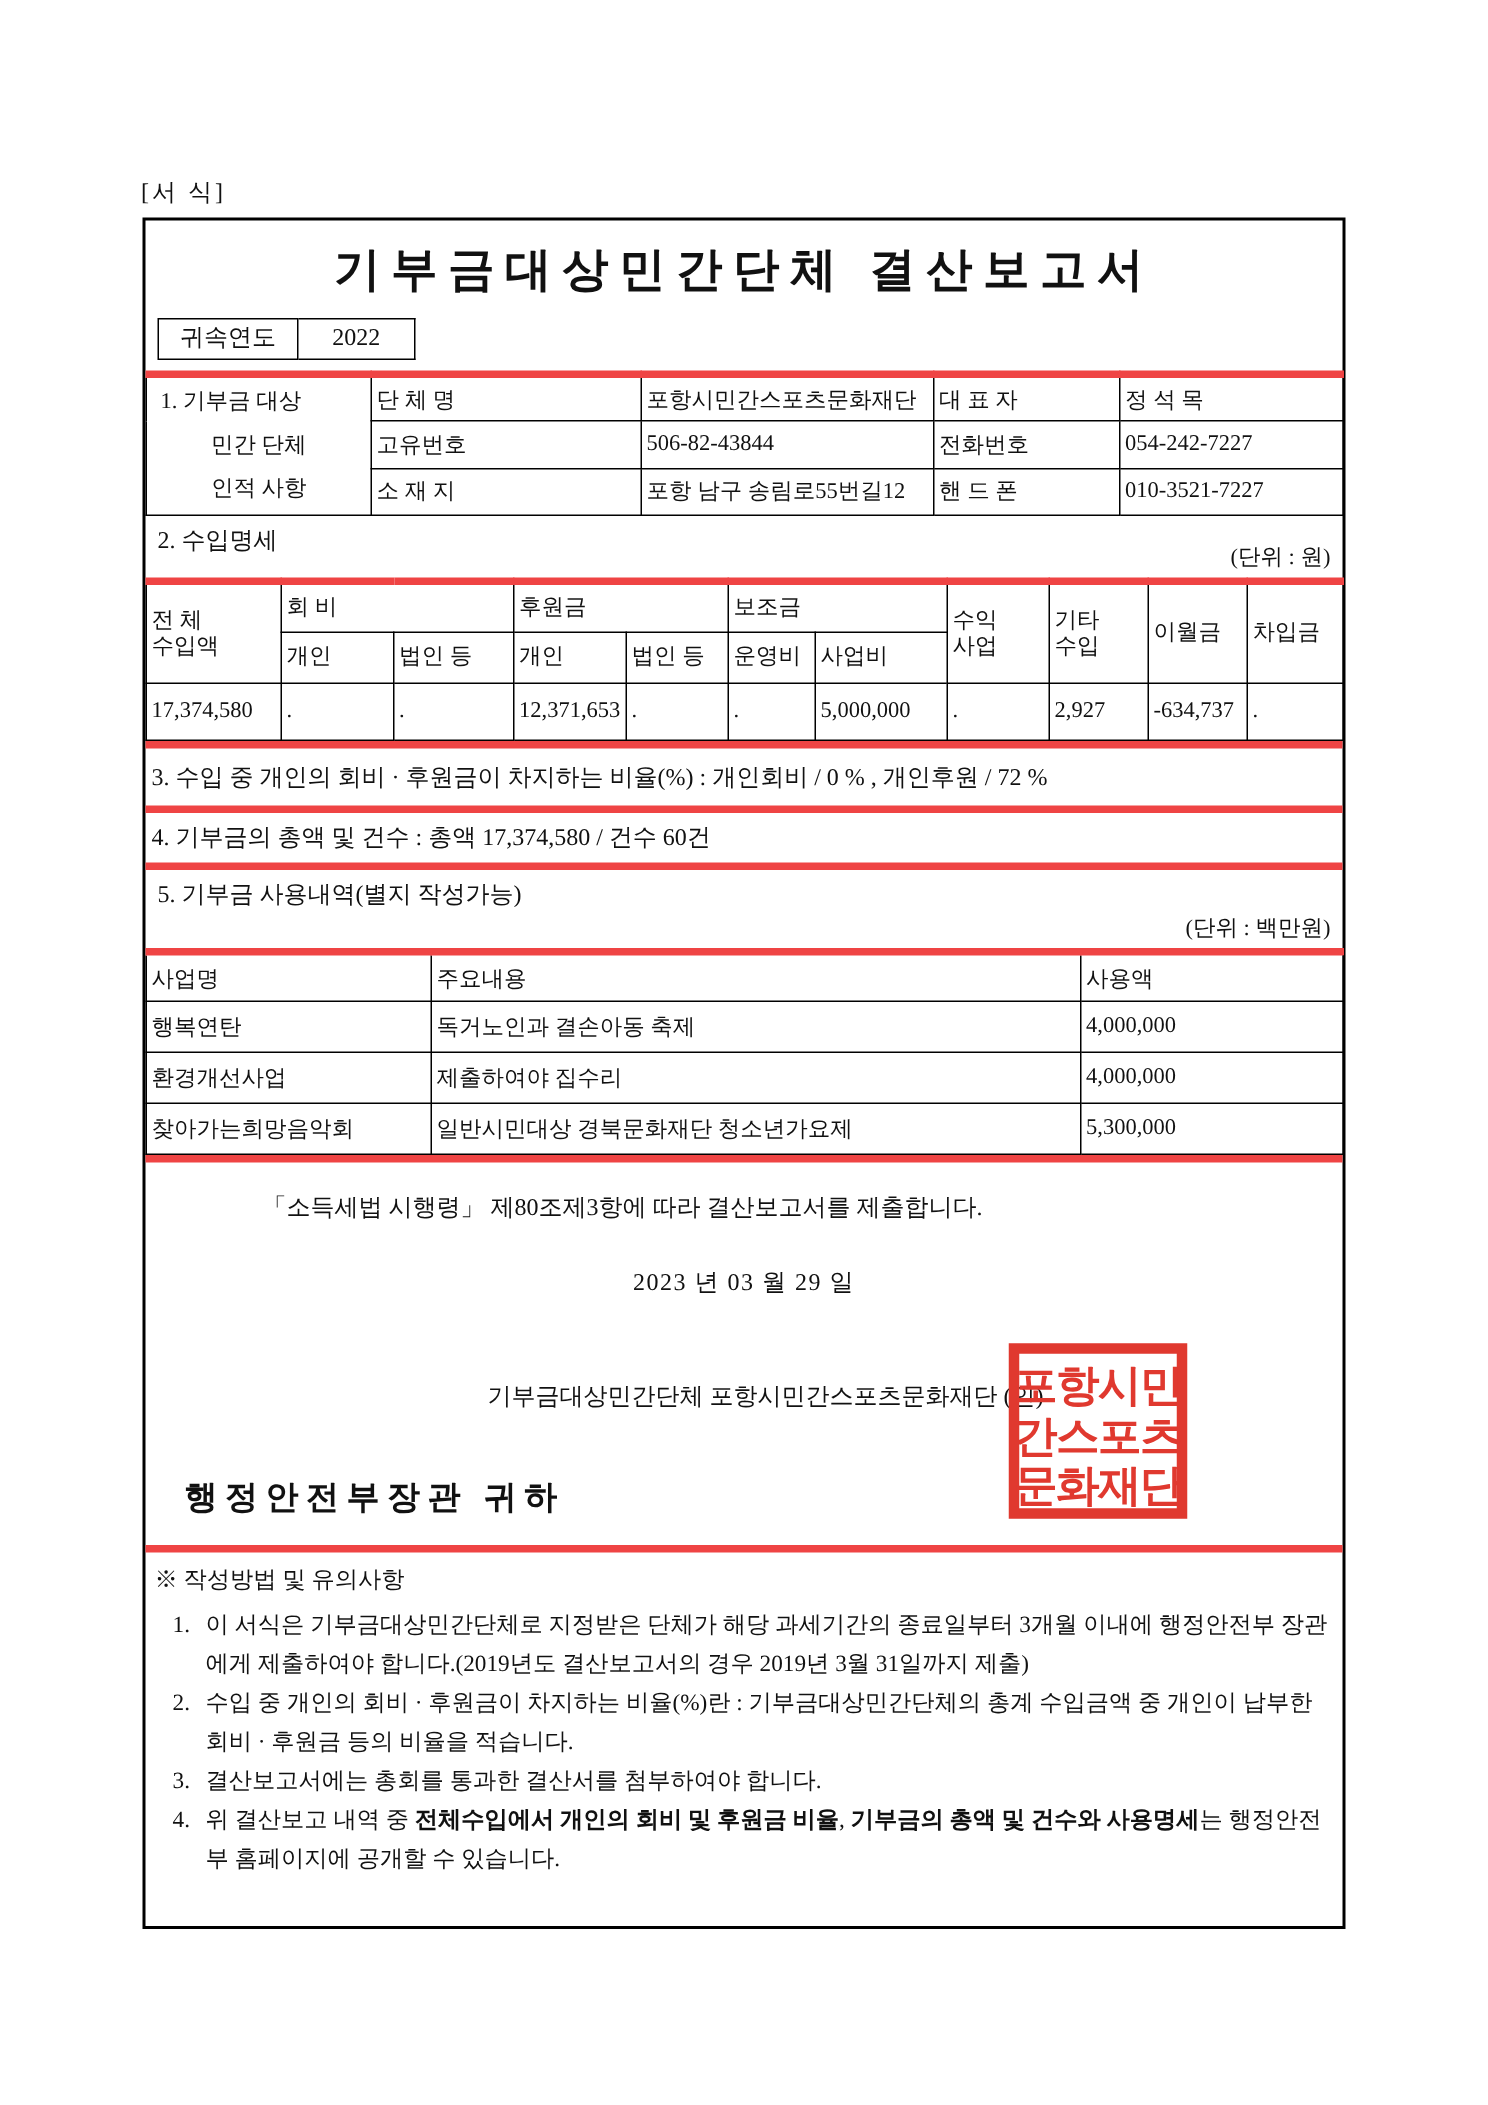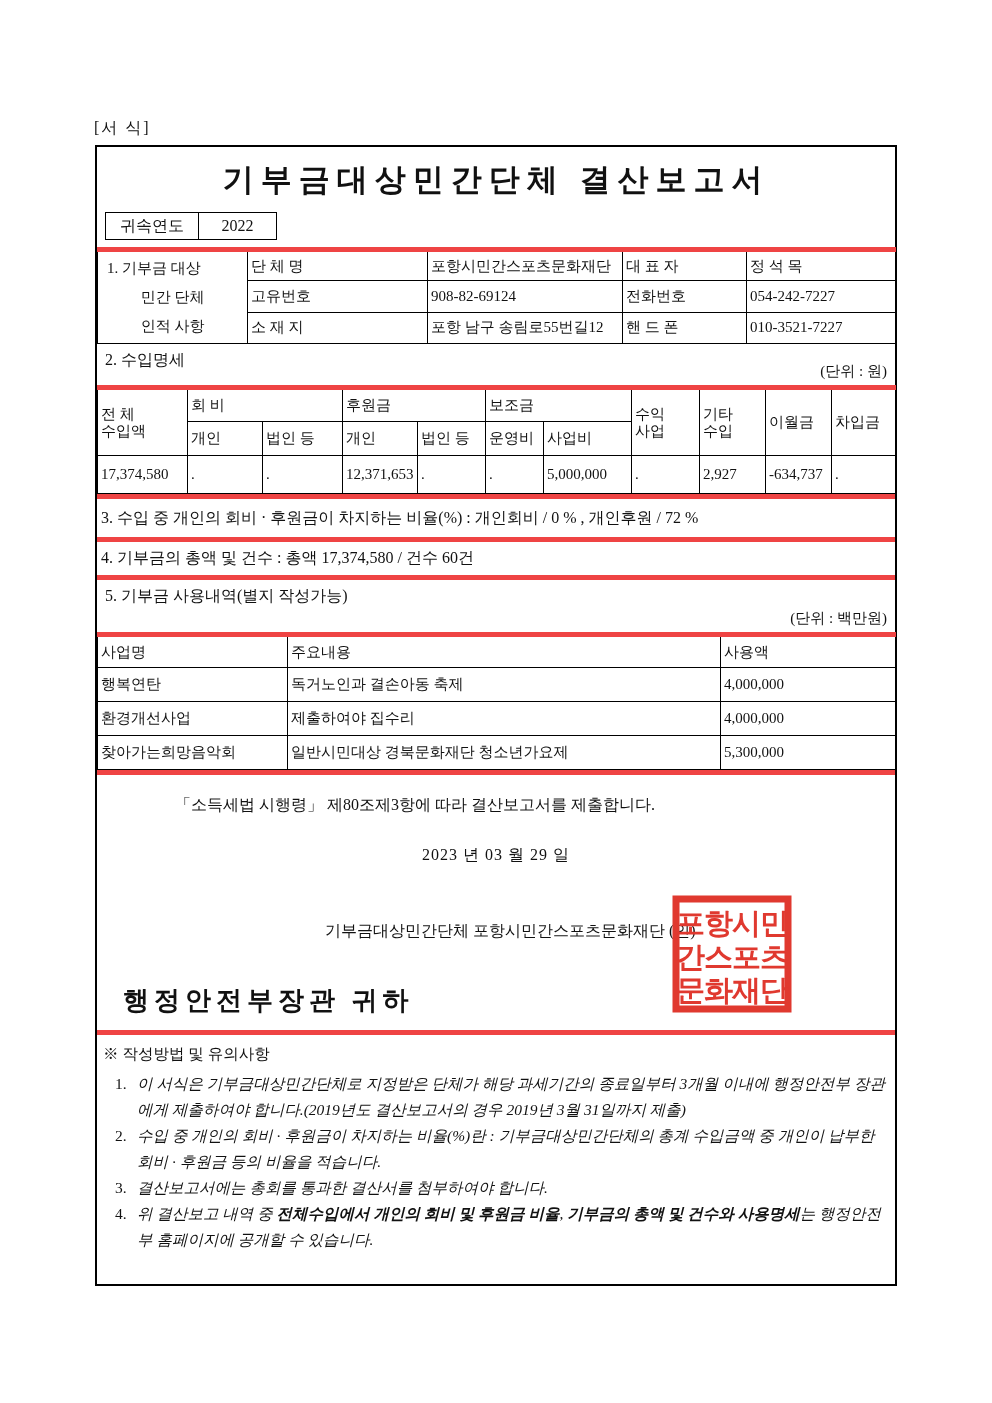--- a/index.html
+++ b/index.html
@@ -48,28 +48,28 @@
   
   .t5 td { height: 33px; }
   .t5 tr.data td { height: 34px; }
 
   
   .closing { height: 260px; }
   .statement { position: absolute; left: 78px; top: 20px; font-size: 16px; }
   .date-line { position: absolute; left: 0; right: 0; top: 70px; text-align: center; font-size: 16px; letter-spacing: 1px; }
   .signer-line { position: absolute; left: 228px; top: 146px; font-size: 16px; }
   .seal { position: absolute; left: 575px; top: 120px; width: 120px; height: 118px; }
-  .recipient { position: absolute; left: 26px; top: 208px; font-size: 26px; font-weight: bold; letter-spacing: 5px; }
+  .recipient { position: absolute; left: 26px; top: 208px; font-size: 22px; font-weight: bold; letter-spacing: 5px; }
 
   
   .notes { height: 232px; padding: 6px 4px 0 4px; font-size: 15.5px; }
   .notes-heading { padding-left: 2px; margin-bottom: 4px; line-height: 26px; }
   .note-item { display: flex; padding-left: 14px; line-height: 26px; }
   .note-num { width: 22px; flex: 0 0 22px; }
-  .note-text { flex: 1; font-style: italic; }
+  .note-text { flex: 1; }
   .note-text b { font-weight: bold; }
 </style>
 </head>
 <body>
 
 <div class="page">
 
   <div class="form-tag">[서 식]</div>
 
   <div class="outer">
@@ -97,21 +97,21 @@
           <div>민간 단체</div>
           <div>인적 사항</div>
         </td>
         <td>단 체 명</td>
         <td>포항시민간스포츠문화재단</td>
         <td>대 표 자</td>
         <td>정 석 목</td>
       </tr>
       <tr>
         <td>고유번호</td>
-        <td>908-82-69124</td>
+        <td>506-82-43844</td>
         <td>전화번호</td>
         <td>054-242-7227</td>
       </tr>
       <tr>
         <td>소 재 지</td>
         <td>포항 남구 송림로55번길12</td>
         <td>핸 드 폰</td>
         <td>010-3521-7227</td>
       </tr>
     </tbody>

